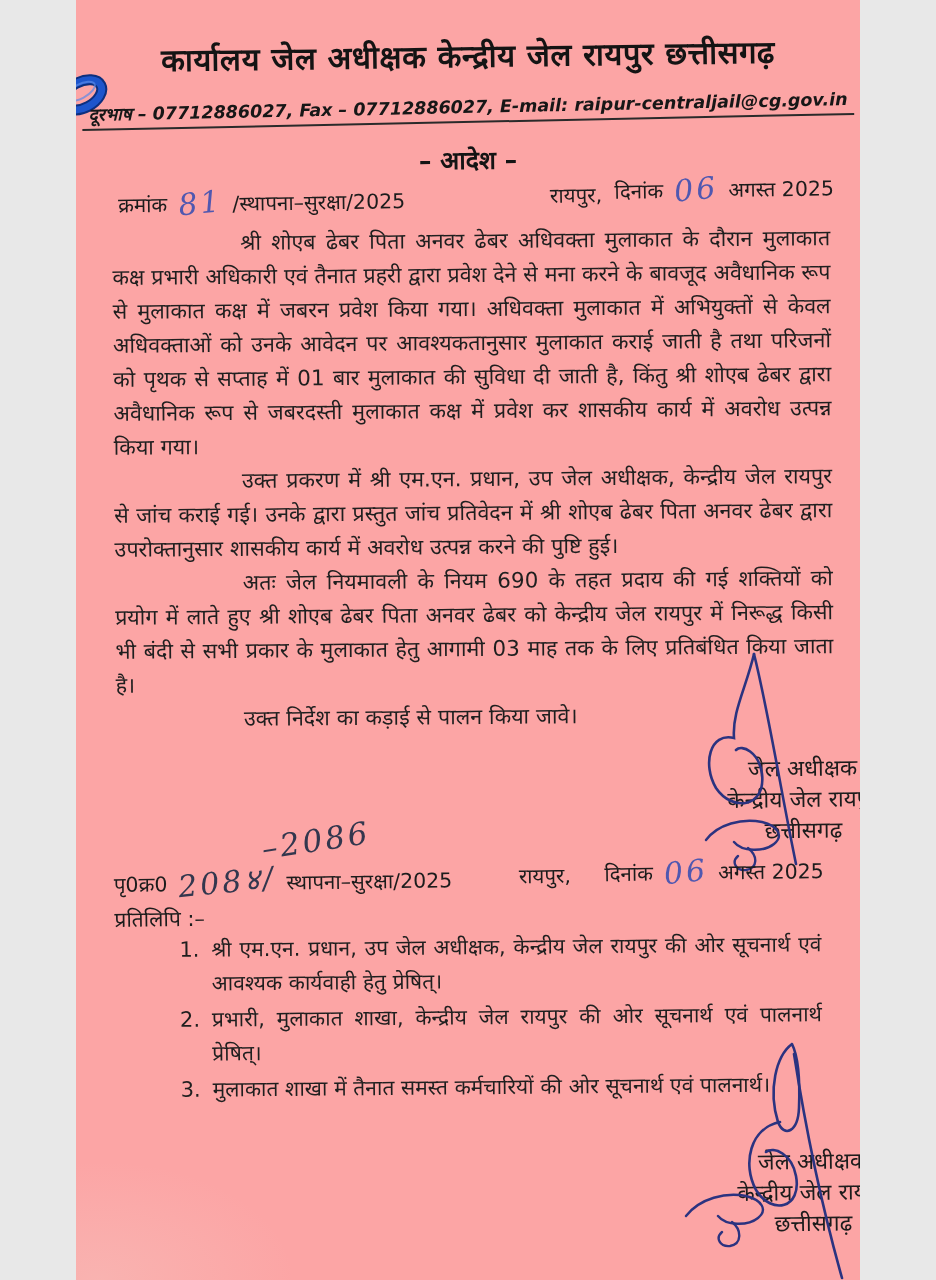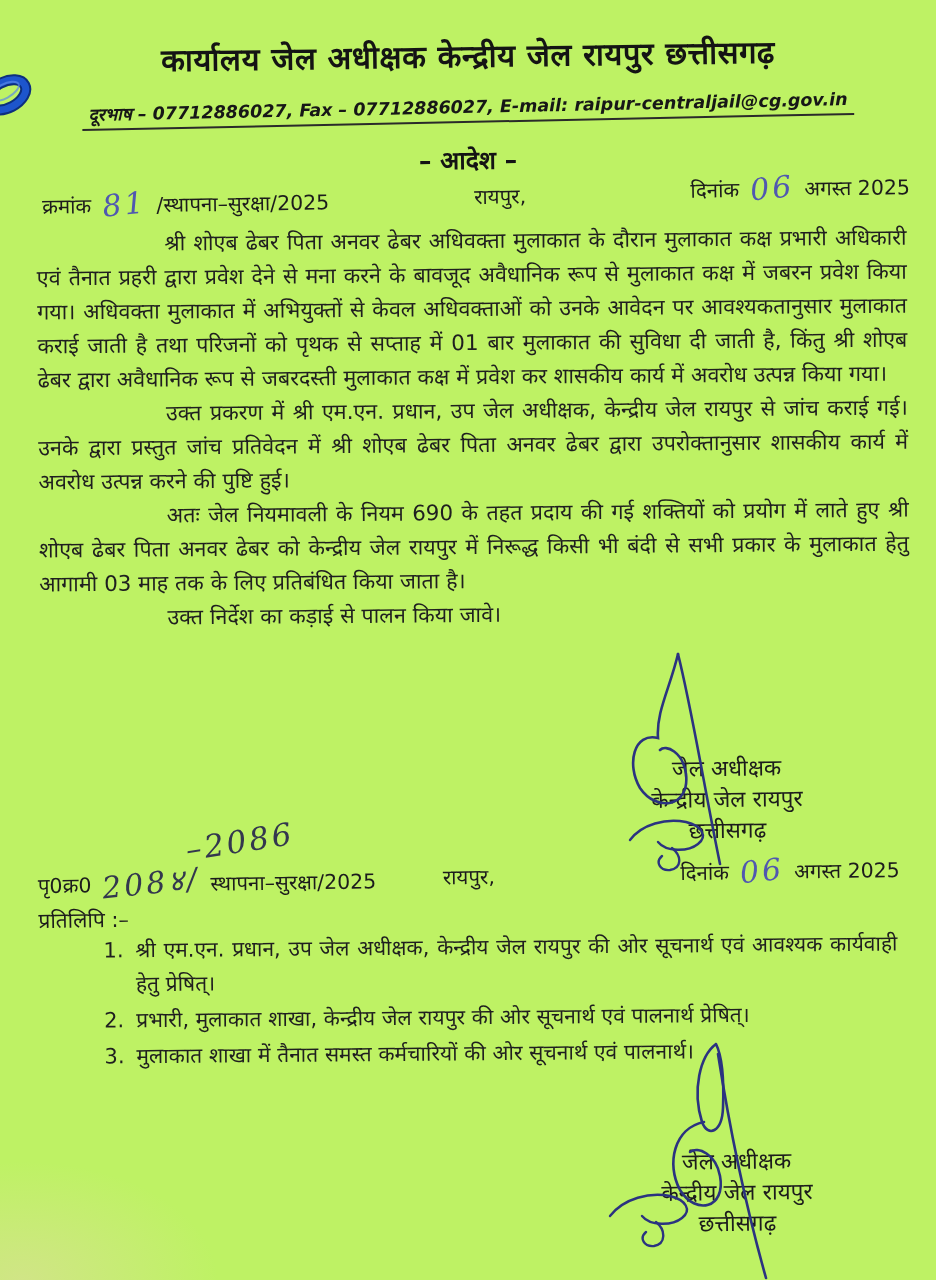--- a/index.html
+++ b/index.html
@@ -2,23 +2,23 @@
 <html lang="hi"><head>
 <meta charset="utf-8">
 <style>
   html,body{margin:0;padding:0;}
   body{
     background:#e8e8e8;
     font-family:"DejaVu Sans", sans-serif;
   }
   .page{
     position:relative;
-    width:936px;height:1280px;
+    width:784px;height:1280px;
     margin:0 auto;
-    background:#bef264;
+    background:#fca5a5;
     overflow:hidden;
     color:#1e1e1e;
   }
   
   .page::after{
     content:"";position:absolute;left:0;bottom:0;width:220px;height:120px;
     background:radial-gradient(ellipse at 10% 100%, rgba(243,205,198,0.35), rgba(243,205,198,0) 70%);
     pointer-events:none;
   }
 

